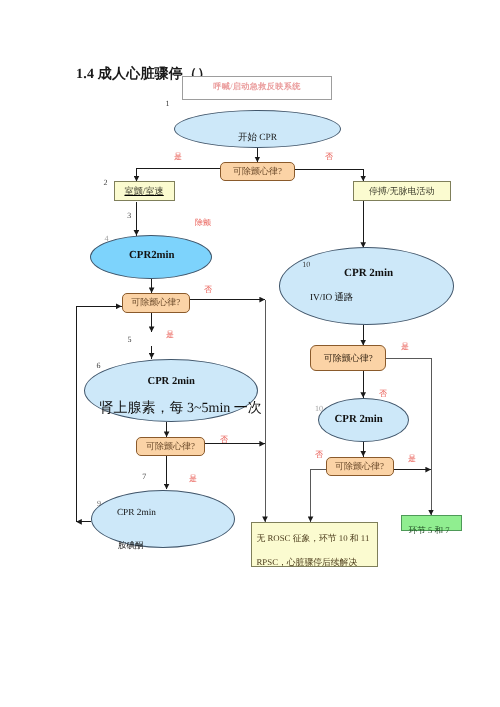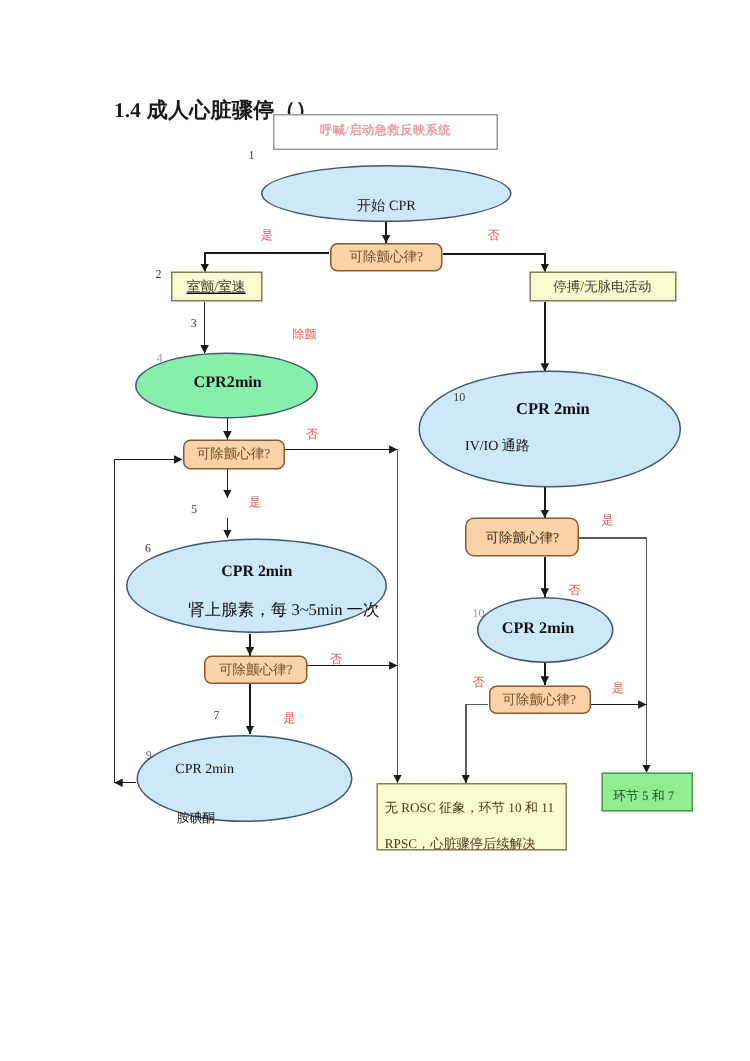--- a/index.html
+++ b/index.html
@@ -104,39 +104,39 @@
               background:#fbfbd0;border:1.2px solid #7f7f5a;text-decoration:underline;">
     <span style="font-size:9.2px;color:#3a3a2a;">室颤/室速</span>
   </div>
 
   <div class="abs rect" style="left:314.6px;top:181.3px;width:98.1px;height:19.9px;
               background:#fbfbd0;border:1.2px solid #7f7f5a;margin-left:38px;">
     <span style="font-size:9px;color:#3a3a2a;">停搏/无脉电活动</span>
   </div>
 
   <div class="abs" style="left:90px;top:234.8px;width:121.5px;height:43.9px;box-sizing:border-box;
-              border-radius:50%;background:#86efac;border:1.1px solid #41566b;">
+              border-radius:50%;background:#7dd3fc;border:1.1px solid #41566b;">
     <span class="abs" style="left:38px;top:13.5px;font-size:10.8px;font-weight:bold;color:#111;white-space:nowrap;">CPR2min</span>
   </div>
 
   <div class="abs" style="left:279px;top:247.4px;width:175px;height:77.5px;box-sizing:border-box;
               border-radius:50%;background:#cde8f9;border:1.1px solid #41566b;">
     <span class="abs" style="left:64px;top:19px;font-size:11px;font-weight:bold;color:#111;white-space:nowrap;">CPR 2min</span>
     <span class="abs" style="left:30px;top:43px;font-size:9.3px;color:#111;white-space:nowrap;">IV/IO 通路</span>
   </div>
 
   <div class="abs rrect" style="left:121.6px;top:293px;width:68.1px;height:19.5px;
               background:#fbd3a6;border:1px solid #8a5a2b;border-radius:5px;">
     <span style="font-size:9px;color:#6b4a2a;">可除颤心律?</span>
   </div>
 
   <div class="abs" style="left:83.5px;top:359px;width:174.5px;height:63.4px;box-sizing:border-box;
               border-radius:50%;background:#cde8f9;border:1.1px solid #41566b;">
     <span class="abs" style="left:63px;top:16px;font-size:10.6px;font-weight:bold;color:#111;white-space:nowrap;">CPR 2min</span>
-    <span class="abs" style="left:41px;top:39.5px;font-size:11px;color:#111;white-space:nowrap;">肾上腺素，每 3~5min 一次</span>
+    <span class="abs" style="left:15px;top:39.5px;font-size:14px;color:#111;white-space:nowrap;">肾上腺素，每 3~5min 一次</span>
   </div>
 
   <div class="abs rrect" style="left:136.4px;top:437px;width:68.2px;height:19.3px;
               background:#fbd3a6;border:1px solid #8a5a2b;border-radius:5px;">
     <span style="font-size:9px;color:#6b4a2a;">可除颤心律?</span>
   </div>
 
   <div class="abs" style="left:90.9px;top:489.8px;width:144.3px;height:58.3px;box-sizing:border-box;
               border-radius:50%;background:#cde8f9;border:1.1px solid #41566b;">
     <span class="abs" style="left:25px;top:17px;font-size:9.3px;color:#111;white-space:nowrap;">CPR 2min</span>
@@ -157,21 +157,21 @@
               background:#fbd3a6;border:1px solid #8a5a2b;border-radius:5px;">
     <span style="font-size:9px;color:#6b4a2a;">可除颤心律?</span>
   </div>
 
   <div class="abs" style="left:250.5px;top:522px;width:127.8px;height:45.4px;box-sizing:border-box;
               background:#fbfbd0;border:1.2px solid #7f7f5a;">
     <div class="abs" style="left:5px;top:10px;font-size:8.8px;color:#4a3a1a;white-space:nowrap;">无 ROSC 征象，环节 10 和 11</div>
     <div class="abs" style="left:5px;top:33.5px;font-size:8.8px;color:#4a3a1a;white-space:nowrap;">RPSC，心脏骤停后续解决</div>
   </div>
 
-  <div class="abs" style="left:400.7px;top:515.3px;width:61px;height:26px;box-sizing:border-box;
+  <div class="abs" style="left:400.7px;top:515.3px;width:61px;height:16px;box-sizing:border-box;
               background:#90ee90;border:1.3px solid #4e9a58;">
     <span class="abs" style="left:7px;top:8.5px;font-size:8.6px;color:#1e4a22;white-space:nowrap;">环节 5 和 7</span>
   </div>
 
   <div class="num" style="left:165.6px;top:100.2px;">1</div>
   <div class="num" style="left:103.6px;top:178.5px;">2</div>
   <div class="num" style="left:127.2px;top:211.5px;">3</div>
   <div class="num" style="left:104.4px;top:234.8px;opacity:.5;">4</div>
   <div class="num" style="left:127.4px;top:335.9px;">5</div>
   <div class="num" style="left:96.6px;top:362.3px;">6</div>

